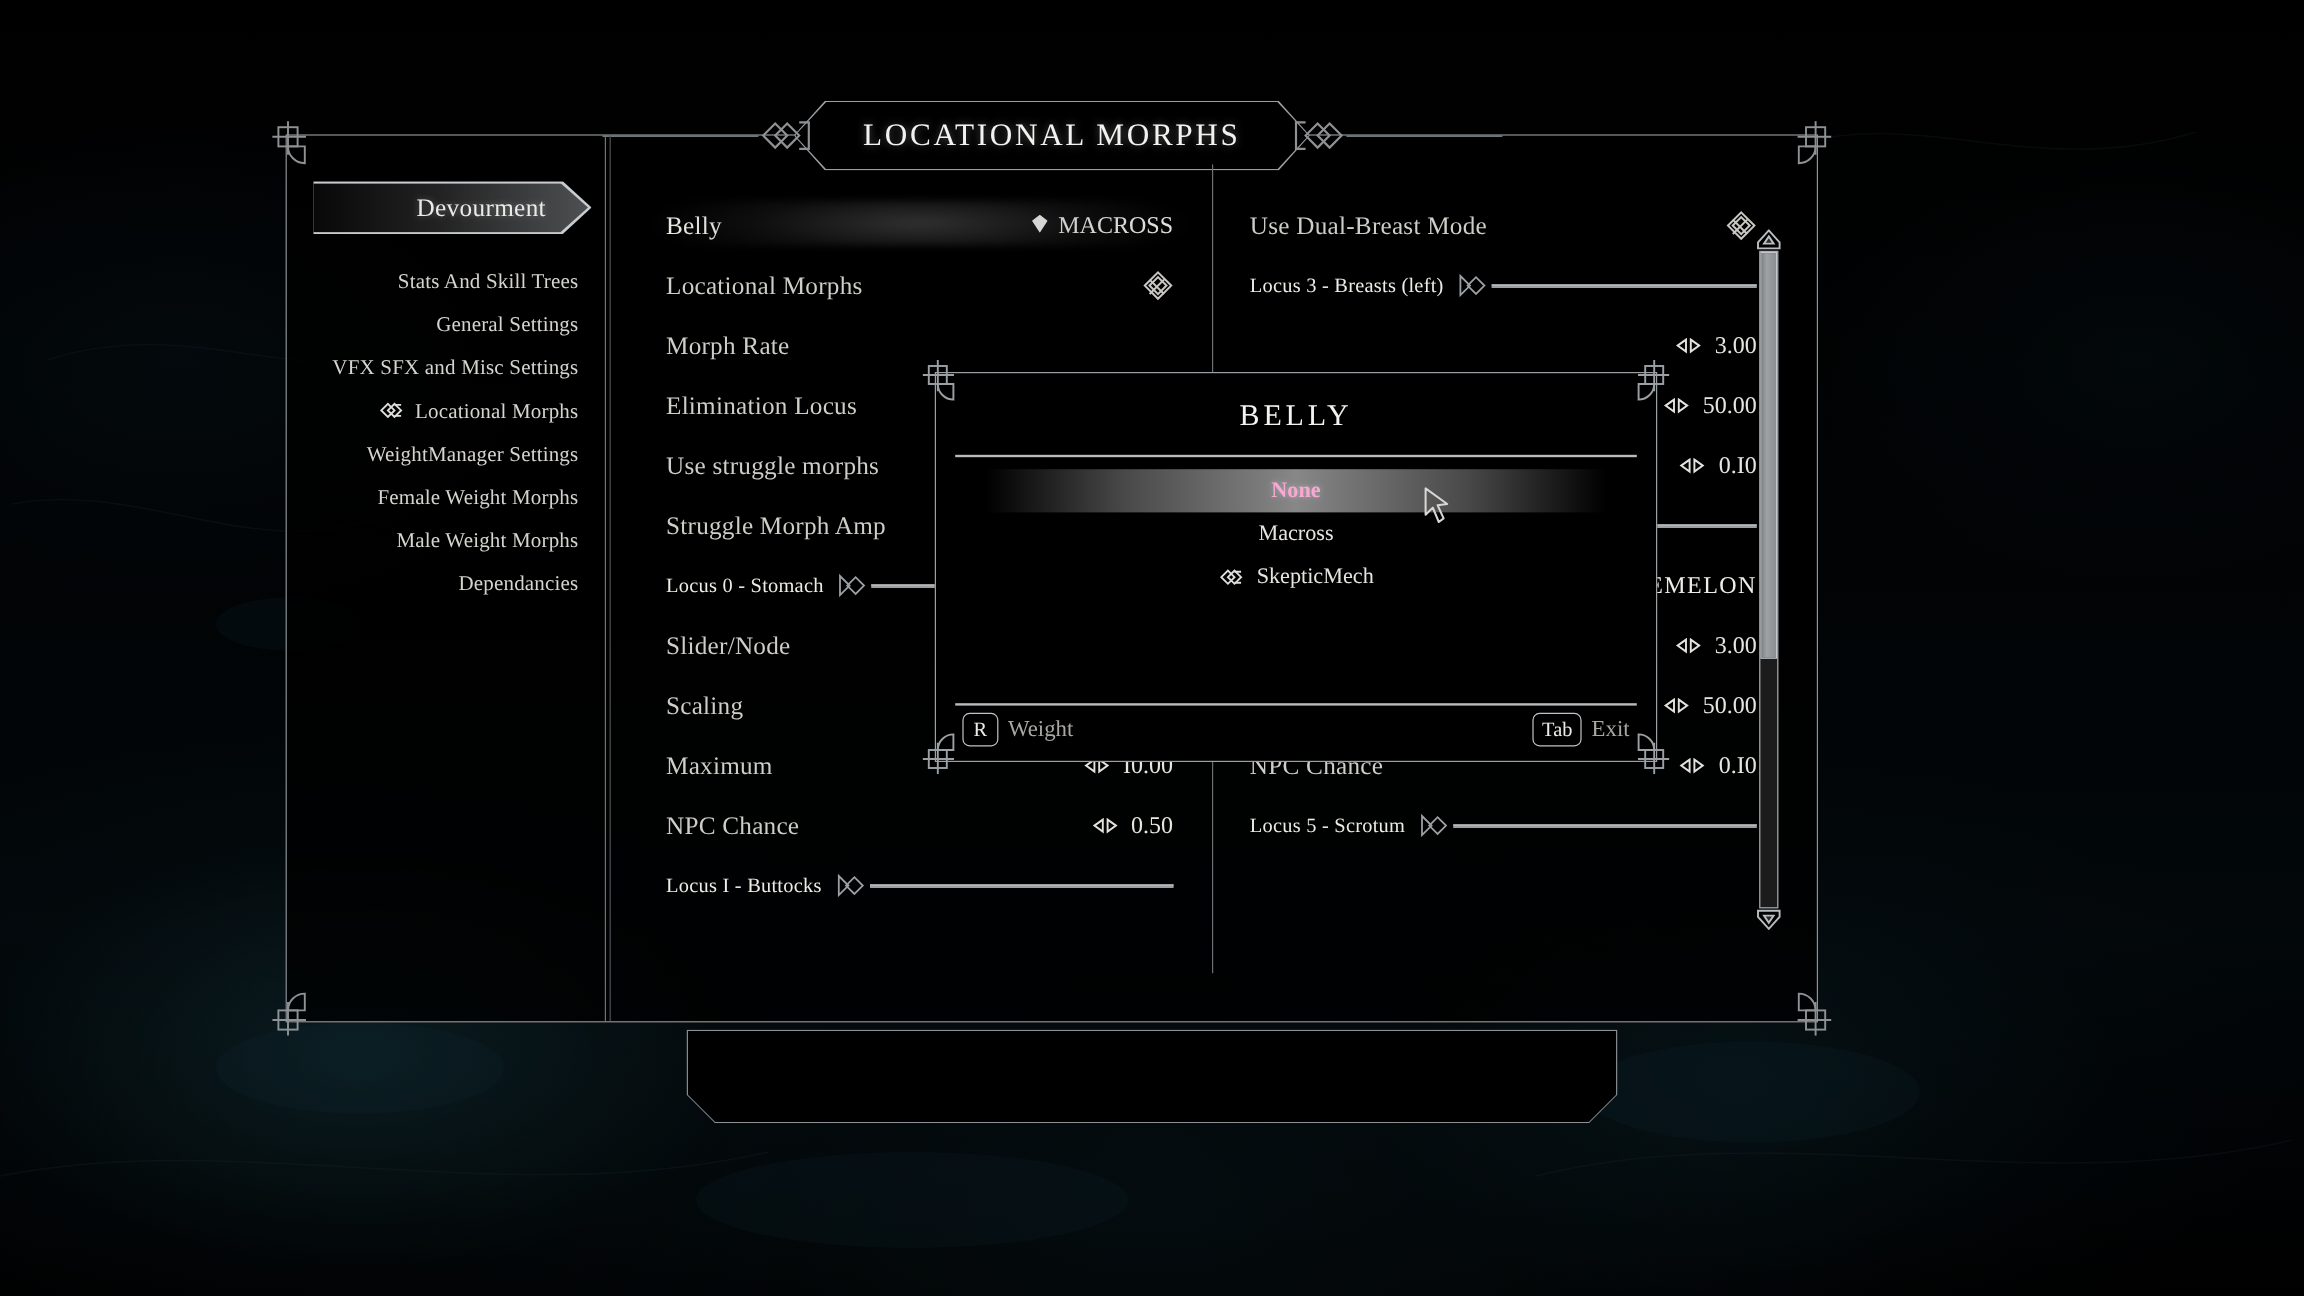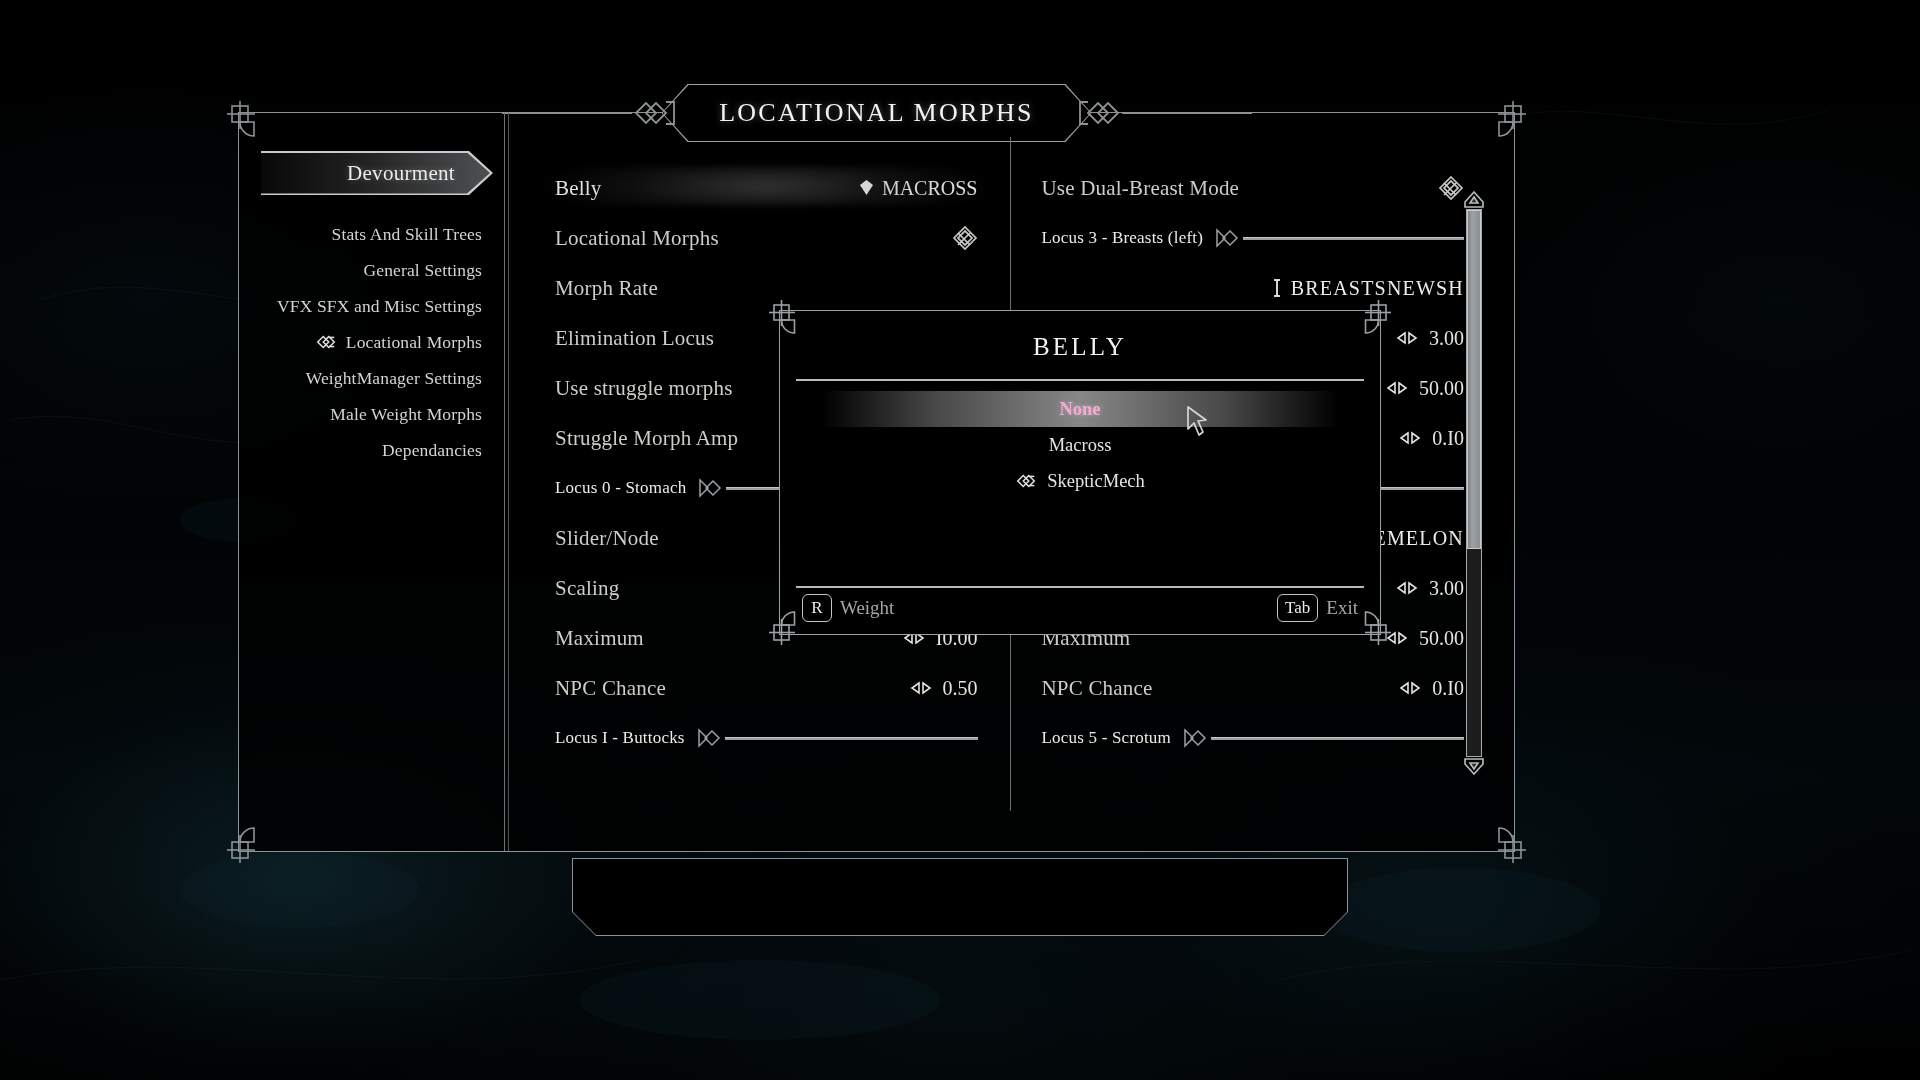--- a/index.html
+++ b/index.html
@@ -326,20 +326,23 @@
                   <path d="M15 17 L21 17"></path>
             </g>
               </svg>
           </span>
           <span class="lbl">Locational Morphs</span>
         </div>
         <div class="side-item">
           <span class="lbl">WeightManager Settings</span>
         </div>
         <div class="side-item">
+          <span class="lbl">Female Weight Morphs</span>
+        </div>
+        <div class="side-item">
           <span class="lbl">Male Weight Morphs</span>
         </div>
         <div class="side-item">
           <span class="lbl">Dependancies</span>
         </div>
 
       </div>
     </div>
 
     <div id="content">
@@ -478,34 +481,20 @@
             <svg viewBox="0 0 28 22">
                 <g fill="none" stroke="#9aa0a3" stroke-width="1.5">
               <path d="M2 3 L2 19 L10 11 Z"></path>
                   <path d="M8 11 L15 4 L22 11 L15 18 Z"></path>
             </g>
               </svg>
           </span>
           <span style="flex:1; height:3px; background:#9b9fa2; border-top:1px solid #c3c7ca;"></span>
         </div>
 
-        <div class="row" style="justify-content:flex-end;">
-          <span class="value section-val">
-            <span class="ibar">
-              <svg viewBox="0 0 10 20">
-                  <g stroke="#eeece8" stroke-width="1.8" fill="none">
-                <path d="M5 2 L5 18"></path>
-                    <path d="M2 2 L8 2"></path>
-                    <path d="M2 18 L8 18"></path>
-              </g>
-                </svg>
-            </span>
-            <span class="caps">BREASTSNEWSH</span>
-          </span>
-        </div>
 
         <div class="row" style="justify-content:flex-end;">
           <span class="value">
             <span class="stepper">
               <svg viewBox="0 0 26 14">
                   <g fill="none" stroke="#e4e2de" stroke-width="1.6">
                 <path d="M11 2 L4 7 L11 12 Z"></path>
                     <path d="M15 2 L22 7 L15 12 Z"></path>
               </g>
                 </svg>

